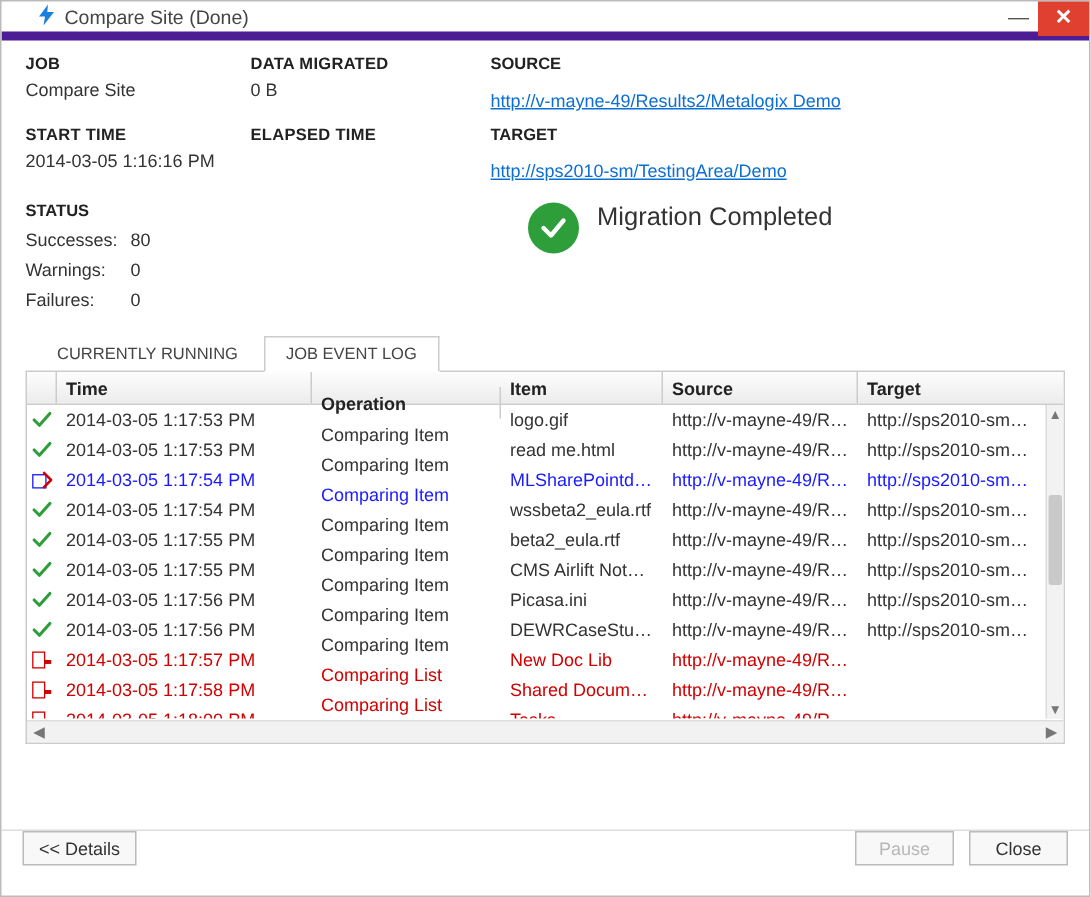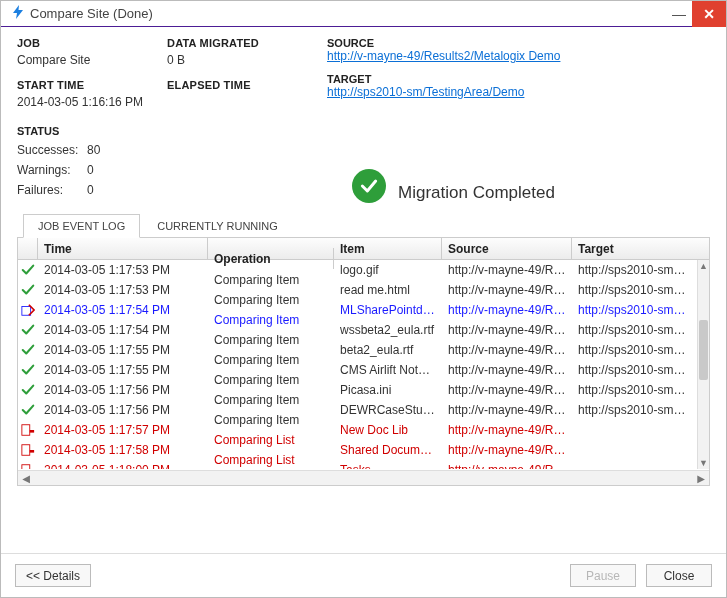--- a/index.html
+++ b/index.html
@@ -11,47 +11,47 @@
     background: #fff;
     width: 727px;
     height: 598px;
     border: 1px solid #bbb;
     position: relative;
     overflow: hidden;
   }
   
   .titlebar {
     height: 26px;
-    border-bottom: 1px solid #4c1d95;
+    border-bottom: 6px solid #4c1d95;
     display:flex; align-items:center;
-    padding-left:11px;
+    padding-left:24px;
   }
   .titlebar .bolt { color:#0b6fd6; font-size:13px; margin-right:6px; }
   .titlebar .title { font-size:13px; color:#444; }
   .titlebar .spacer { flex:1; }
   .titlebar .min { width:26px; text-align:center; font-size:14px; color:#555; cursor:pointer; }
   .titlebar .close { width:34px; height:26px; background:#e0402f; color:#fff; display:flex; align-items:center; justify-content:center; font-size:14px; font-weight:bold; cursor:pointer;}
   
   .content { padding: 10px 16px 0 16px; }
   .cols { display:flex; }
   .colL { width:300px; display:flex; flex-wrap:wrap; }
   .colR { flex:1; padding-left:10px; }
   .field { width:150px; margin-bottom:12px; }
   .field .lbl { font-weight:bold; font-size:11px; color:#222; letter-spacing:0.2px; }
   .field .val { font-size:12px; color:#333; margin-top:4px; }
   .block { margin-bottom:10px; }
   .block .lbl { font-weight:bold; font-size:11px; color:#222; }
-  .block a { color:#0b6fd6; text-decoration:underline; font-size:12px; display:inline-block; margin-top:0; }
+  .block a { color:#0b6fd6; text-decoration:underline; font-size:12px; display:inline-block; margin-top:11px; }
   .status-section { margin-top:4px; display:flex; }
   .status-left { width:180px; }
   .status-left .lbl { font-weight:bold; font-size:11px; color:#222; margin-bottom:6px; }
   .stat-row { display:flex; font-size:12px; margin-bottom:6px; }
   .stat-row .k { width:70px; color:#333; }
   .stat-row .v { width:30px; color:#333; }
-  .status-right { flex:1; display:flex; align-items:flex-end; justify-content:center; }
+  .status-right { flex:1; display:flex; align-items:flex-start; justify-content:center; }
   .big-check {
     width:34px; height:34px; border-radius:50%;
     background:#2e9e3a; display:flex; align-items:center; justify-content:center;
     margin-right:12px;
   }
   .big-check svg { width:20px; height:20px; }
   .done-text { font-size:17px; color:#333; }
   
   .tabs { margin-top:10px; display:flex; border-bottom:1px solid #ccc; padding-left:6px; }
   .tab {
@@ -84,21 +84,21 @@
   .hscroll .arr { width:14px; text-align:center; color:#777; font-size:10px; cursor:pointer;}
   .hscroll .track { flex:1; height:12px; background:#f2f2f2; position:relative;}
   .row { display:flex; height:20px; align-items:center; font-size:12px; }
   .cell { padding:0 6px; overflow:hidden; white-space:nowrap; text-overflow:ellipsis;}
   .row.ok { color:#333; }
   .row.warn { color:#1a1aff; }
   .row.err { color:#d00000; }
   .ic { width:20px; display:flex; align-items:center; justify-content:center;}
   .ic svg { width:14px; height:14px; }
   
-  .footer { position:absolute; left:0; right:0; bottom:0; height:44px; border-top:1px solid #ddd; display:flex; align-items:center; padding:0 14px;}
+  .footer { position:absolute; left:0; right:0; bottom:0; height:44px; border-top:1px solid #ddd; display:flex; padding:0 14px;}
   .btn {
     min-width:66px; height:23px; border:1px solid #bbb; background:#f8f8f8;
     font-size:12px; color:#333; display:flex; align-items:center; justify-content:center;
     padding:0 10px; cursor:pointer;
   }
   .btn.disabled { color:#b7b7b7; cursor:default; }
   .footer .spacer { flex:1; }
   .footer .btn + .btn { margin-left:10px; }
 </style>
 </head>
@@ -169,22 +169,22 @@
       <div class="big-check">
         <svg viewBox="0 0 24 24">
             <path d="M4 12 L10 18 L20 6" stroke="#fff" stroke-width="3.5" fill="none" stroke-linecap="round" stroke-linejoin="round"></path>
           </svg>
       </div>
       <div class="done-text">Migration Completed</div>
     </div>
   </div>
 
   <div class="tabs">
+    <div class="tab">CURRENTLY RUNNING</div>
     <div class="tab active">JOB EVENT LOG</div>
-    <div class="tab">CURRENTLY RUNNING</div>
   </div>
 
   <div class="table-wrap">
     <div class="thead">
       <div class="th c-ic"></div>
       <div class="th c-time">Time</div>
       <div class="th c-op">Operation</div>
       <div class="th c-item">Item</div>
       <div class="th c-src">Source</div>
       <div class="th c-tgt" style="border-right:none">Target</div>

